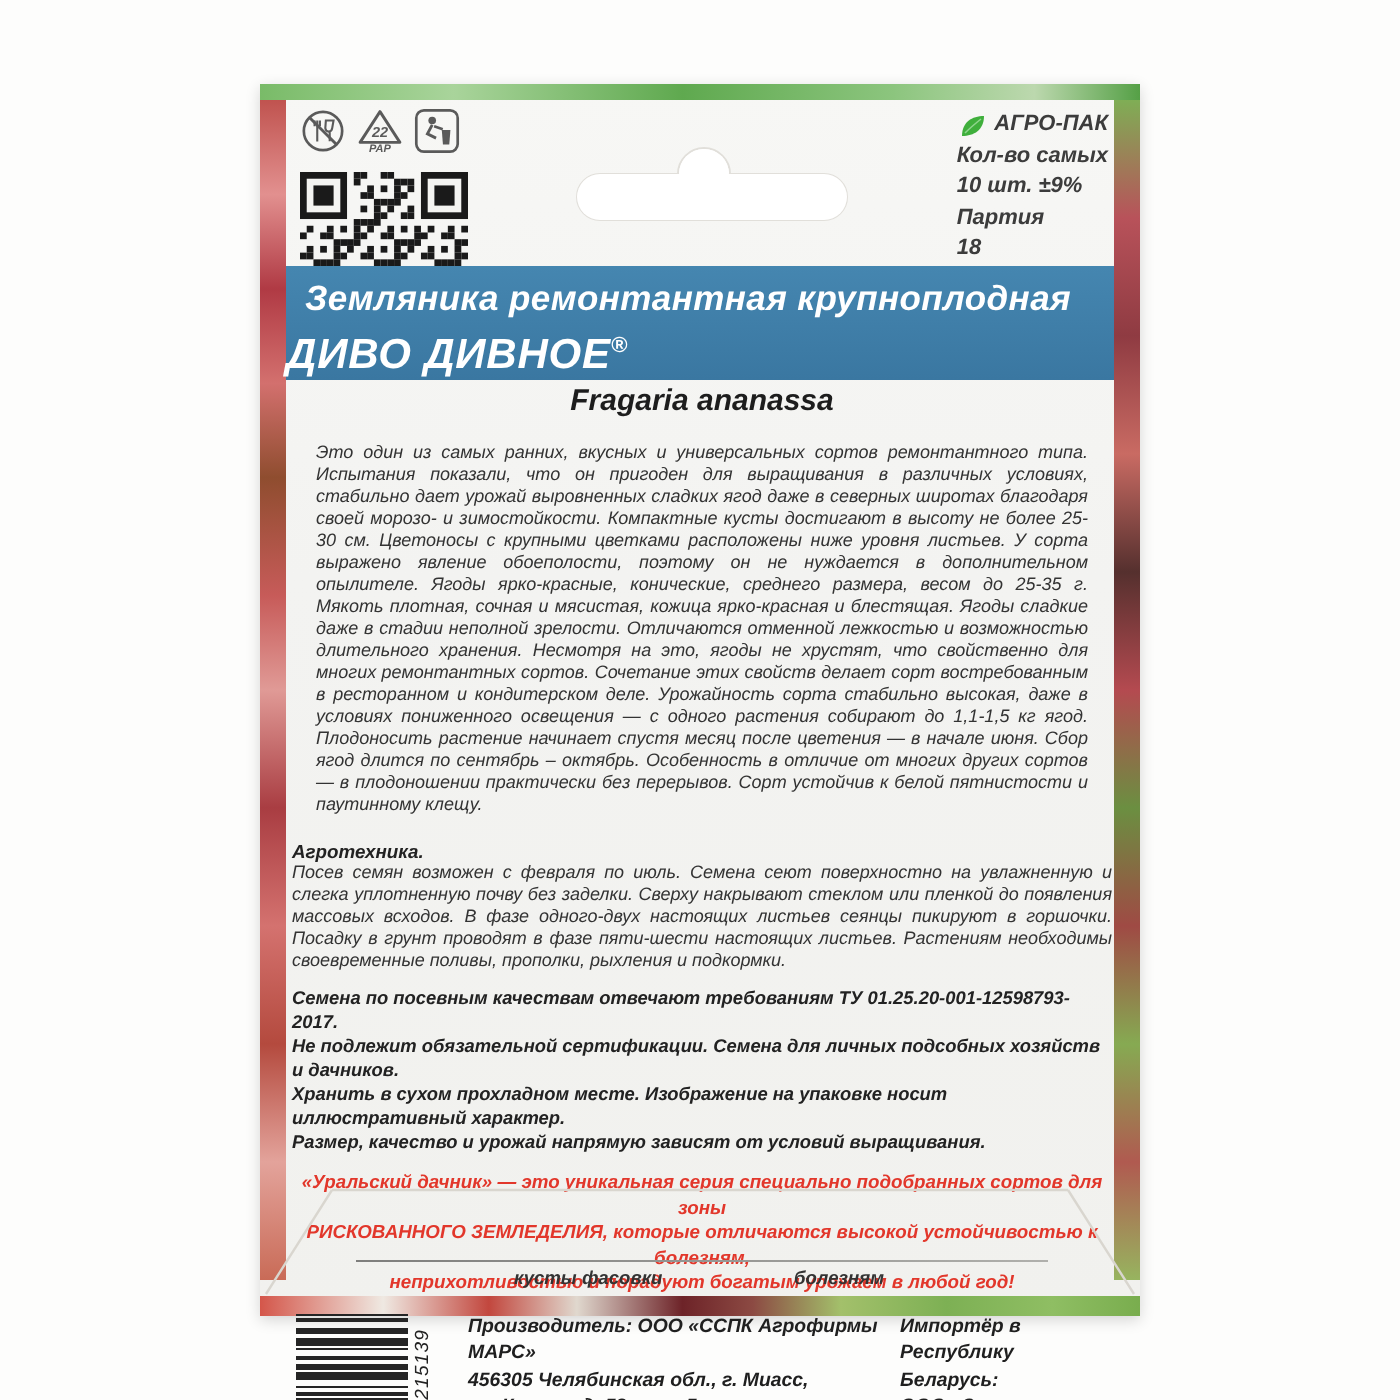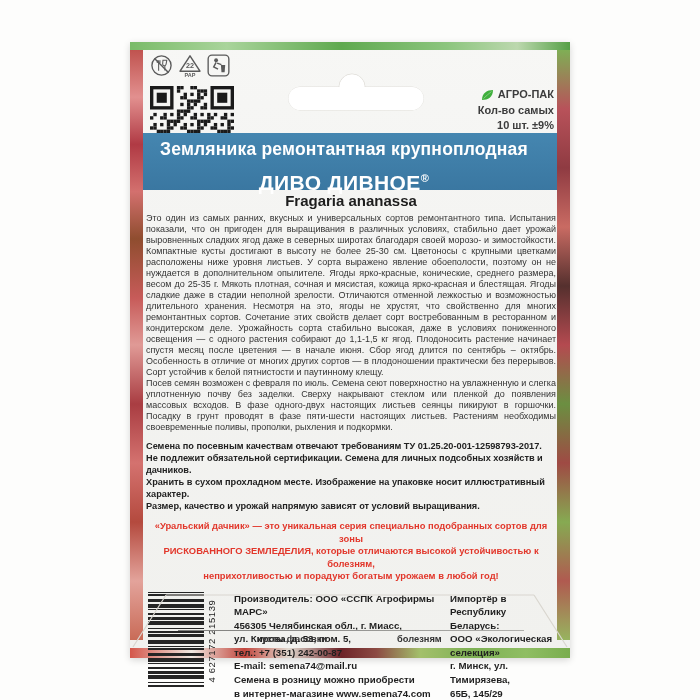--- a/index.html
+++ b/index.html
@@ -6,52 +6,53 @@
   body{
     width:700px;height:700px;position:relative;overflow:hidden;
     background:#fdfdfc;
     font-family:"Liberation Sans","DejaVu Sans",sans-serif;
     -webkit-font-smoothing:antialiased;
   }
   .packet{
     position:absolute;left:130px;top:42px;width:440px;height:616px;
     background:linear-gradient(180deg,#f7f7f5 0%,#f3f3f1 40%,#f1f1ee 100%);
     box-shadow:0 2px 7px rgba(0,0,0,.16);
+    font-style:italic;
   }
   .edge-top{position:absolute;top:0;left:0;right:0;height:8px;
     background:linear-gradient(90deg,#79bb68,#a9d49b 22%,#5fa94f 48%,#8cc57e 72%,#bcd8ae 88%,#55a046);}
   .edge-left{position:absolute;top:8px;left:0;width:13px;height:590px;
     background:linear-gradient(180deg,#c0534f,#e2908f 8%,#b03a44 16%,#d3706e 24%,#8f4d2f 32%,#c75b59 42%,#e09a96 50%,#a93d42 60%,#d4726f 70%,#b44a3e 80%,#e3a39b 90%,#c96b57);}
   .edge-right{position:absolute;top:8px;right:0;width:13px;height:590px;
     background:linear-gradient(180deg,#7fae55,#b8525a 10%,#8f3b42 20%,#c96b63 30%,#55302e 40%,#b44a50 50%,#6b8f41 60%,#9f4a44 70%,#86aa52 80%,#b05a50 90%,#97b45f);}
   .edge-bottom{position:absolute;bottom:0;left:0;right:0;height:10px;
     background:linear-gradient(90deg,#d4564a,#efe9e2 14%,#c2473e 26%,#e0d8ce 36%,#6d2328 48%,#8c4a43 56%,#a3c06b 66%,#7db054 78%,#8fbe63 90%,#79ad4e);}
 
   .symbols{position:absolute;left:20px;top:12px;display:flex;gap:5px;align-items:flex-start;}
   .symbol{display:flex;flex-direction:column;align-items:center;color:#5a5a5a;}
   .symbol .cap{font-size:5.5px;font-weight:bold;line-height:5px;color:#5a5a5a;}
 
   .qr{position:absolute;left:20px;top:44px;width:84px;height:84px;}
 
   .hang-hole{position:absolute;left:158px;top:28px;width:136px;height:42px;}
 
-  .pack-info{position:absolute;right:16px;top:13px;text-align:right;
-    font-weight:bold;font-size:11px;line-height:15.5px;color:#3c3c3c;margin-top:32px;}
+  .pack-info{position:absolute;right:16px;top:13px;
+    font-weight:bold;font-size:11px;line-height:15.5px;color:#3c3c3c;}
   .brand-line{display:flex;align-items:center;justify-content:flex-end;gap:4px;font-size:11px;}
 
   .title-banner{position:absolute;left:13px;right:13px;top:91px;height:57px;
     background:linear-gradient(180deg,#4586b0,#3a77a1);
     color:#fff;box-sizing:border-box;padding:5px 12px 0 0;}
   .title-line{font-weight:bold;font-size:17.5px;text-align:center;letter-spacing:.2px;line-height:22px;}
-  .variety-line{font-weight:bold;font-size:21px;text-align:center;line-height:36px;letter-spacing:.4px;}
+  .variety-line{font-weight:bold;font-size:21px;text-align:left;line-height:26px;letter-spacing:.4px;}
   .variety-line sup{font-size:11px;vertical-align:8px;}
 
   .content{position:absolute;left:16px;right:14px;top:150px;color:#2e2e2e;}
   .latin{text-align:center;font-weight:bold;font-size:15px;color:#1d1d1d;margin:0 0 4px 0;}
-  .desc{font-size:9px;line-height:11px;text-align:justify;color:#333;margin:0;}
+  .desc{font-size:9px;line-height:11px;text-align:justify;color:#333;margin:12px;}
   .agro-head{font-size:9.4px;font-weight:bold;margin:1px 0 0 0;color:#222;}
   .agro{font-size:9px;line-height:11px;text-align:justify;color:#333;margin:0;}
   .cert{font-size:9.2px;font-weight:bold;line-height:12px;
     white-space:pre-line;margin:7px 0 0 0;color:#222;}
   .series{font-size:9.4px;font-weight:bold;line-height:12.5px;text-align:center;
     white-space:pre-line;margin:8px 0 0 0;color:#e2372b;}
   .producer-row{display:flex;margin-top:9px;gap:8px;}
   .barcode-wrap{width:80px;height:98px;position:relative;flex:none;}
   .barcode-bars{position:absolute;left:2px;top:0;}
   .barcode-num{position:absolute;left:60px;top:98px;width:98px;
@@ -331,20 +332,21 @@
   <div class="title-banner">
     <div class="title-line">Земляника ремонтантная крупноплодная</div>
     <div class="variety-line">
       <span>ДИВО ДИВНОЕ</span><sup>®</sup>
     </div>
   </div>
 
   <div class="content">
     <div class="latin">Fragaria ananassa</div>
     <p class="desc">Это один из самых ранних, вкусных и универсальных сортов ремонтантного типа. Испытания показали, что он пригоден для выращивания в различных условиях, стабильно дает урожай выровненных сладких ягод даже в северных широтах благодаря своей морозо- и зимостойкости. Компактные кусты достигают в высоту не более 25-30 см. Цветоносы с крупными цветками расположены ниже уровня листьев. У сорта выражено явление обоеполости, поэтому он не нуждается в дополнительном опылителе. Ягоды ярко-красные, конические, среднего размера, весом до 25-35 г. Мякоть плотная, сочная и мясистая, кожица ярко-красная и блестящая. Ягоды сладкие даже в стадии неполной зрелости. Отличаются отменной лежкостью и возможностью длительного хранения. Несмотря на это, ягоды не хрустят, что свойственно для многих ремонтантных сортов. Сочетание этих свойств делает сорт востребованным в ресторанном и кондитерском деле. Урожайность сорта стабильно высокая, даже в условиях пониженного освещения — с одного растения собирают до 1,1-1,5 кг ягод. Плодоносить растение начинает спустя месяц после цветения — в начале июня. Сбор ягод длится по сентябрь – октябрь. Особенность в отличие от многих других сортов — в плодоношении практически без перерывов. Сорт устойчив к белой пятнистости и паутинному клещу.</p>
+    <div class="agro-head">Агротехника.</div>
     <p class="agro">Посев семян возможен с февраля по июль. Семена сеют поверхностно на увлажненную и слегка уплотненную почву без заделки. Сверху накрывают стеклом или пленкой до появления массовых всходов. В фазе одного-двух настоящих листьев сеянцы пикируют в горшочки. Посадку в грунт проводят в фазе пяти-шести настоящих листьев. Растениям необходимы своевременные поливы, прополки, рыхления и подкормки.</p>
     <div class="cert">Семена по посевным качествам отвечают требованиям ТУ 01.25.20-001-12598793-2017.
 Не подлежит обязательной сертификации. Семена для личных подсобных хозяйств и дачников.
 Хранить в сухом прохладном месте. Изображение на упаковке носит иллюстративный характер.
 Размер, качество и урожай напрямую зависят от условий выращивания.</div>
     <div class="series">«Уральский дачник» — это уникальная серия специально подобранных сортов для зоны
 РИСКОВАННОГО ЗЕМЛЕДЕЛИЯ, которые отличаются высокой устойчивостью к болезням,
 неприхотливостью и порадуют богатым урожаем в любой год!</div>
 
     <div class="producer-row">

